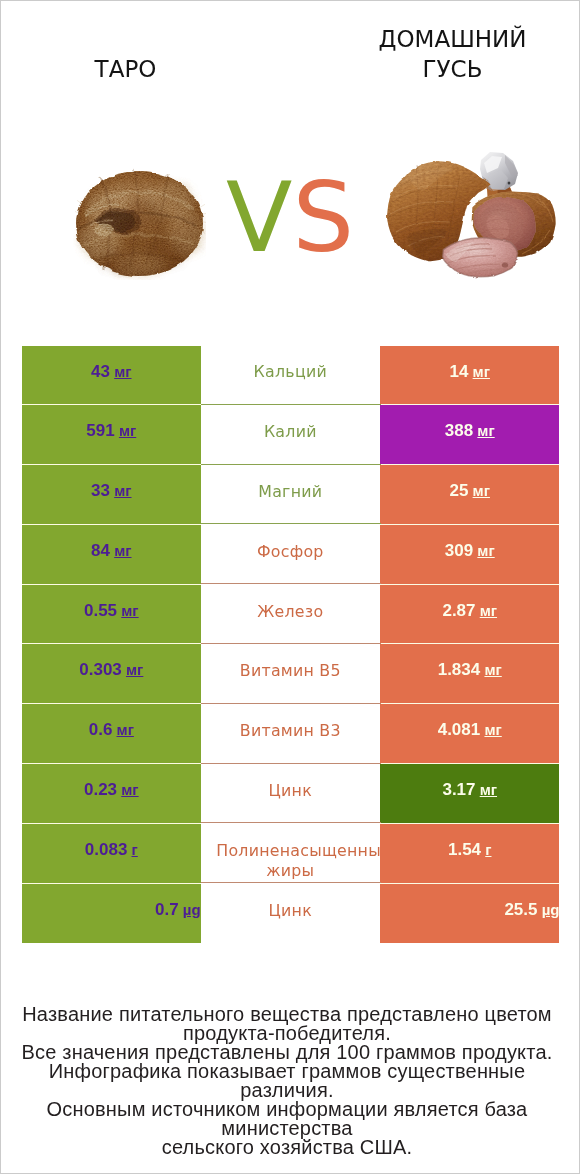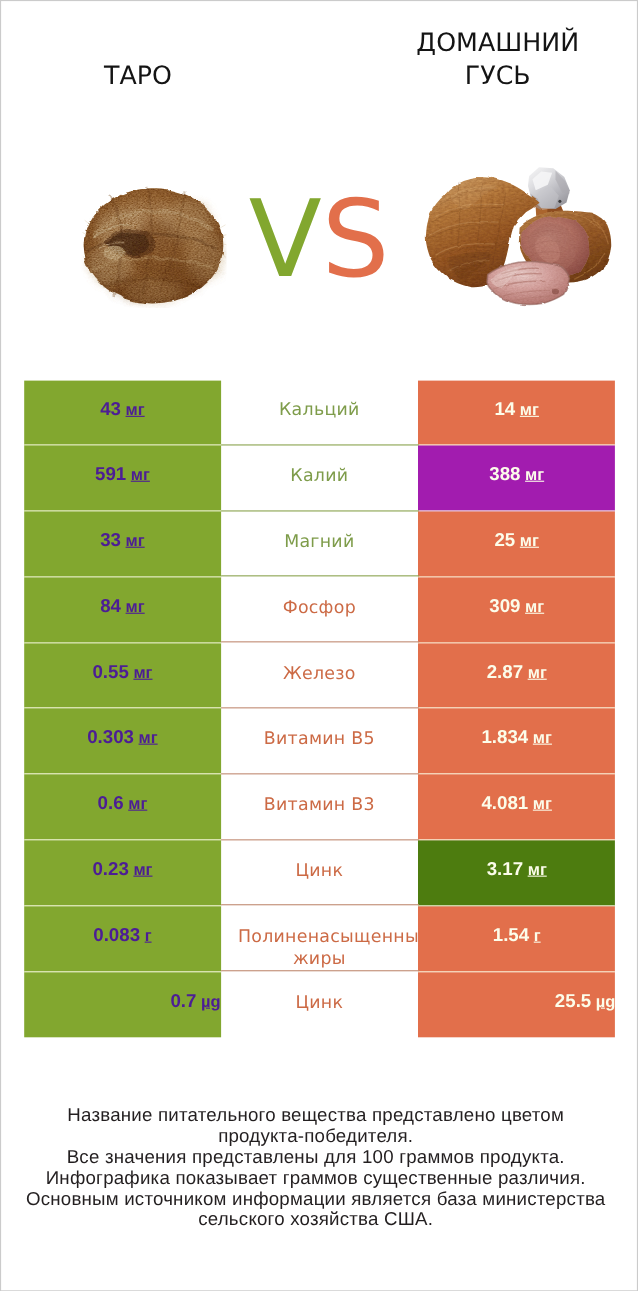--- a/index.html
+++ b/index.html
@@ -30,21 +30,21 @@
   .left-val{width:178.6px;color:#4c1d95;font-weight:bold;font-size:17px;}
   .mid{width:179.4px;font-family:"DejaVu Sans",sans-serif;font-size:15.8px;letter-spacing:0.25px;display:block;align-items:center;}
   .midin{display:flex;align-items:center;justify-content:center;height:100%;padding:0 16px 6px;box-sizing:border-box;line-height:20px;}
   .right-val{width:179.5px;color:#fcfdea;font-weight:bold;font-size:17px;}
   .unit{font-size:15px;font-weight:bold;margin-left:4.2px;text-decoration:underline;}
   .sep{position:absolute;left:178.6px;width:180.4px;height:1px;top:58.4px;}
   .mid{overflow:hidden;}
   .ml{width:180px;white-space:nowrap;text-align:center;line-height:20.5px;padding-top:21px;}
   .ml .l1{display:inline-block;padding-left:16px;}
 
-  .foot{position:absolute;left:0;top:1003.8px;width:572px;text-align:center;font-size:17px;letter-spacing:0.19px;line-height:18.97px;color:#231f20;}
+  .foot{position:absolute;left:0;top:1003.8px;width:572px;text-align:center;font-size:20px;letter-spacing:0.19px;line-height:18.97px;color:#231f20;}
 </style>
 </head>
 <body>
 
 <div class="page">
   <div class="hdr">
     <div class="title left">ТАРО</div>
     <div class="title right">ДОМАШНИЙ ГУСЬ</div>
     <div class="vs"><span class="v">V</span><span class="s">S</span></div>
 

